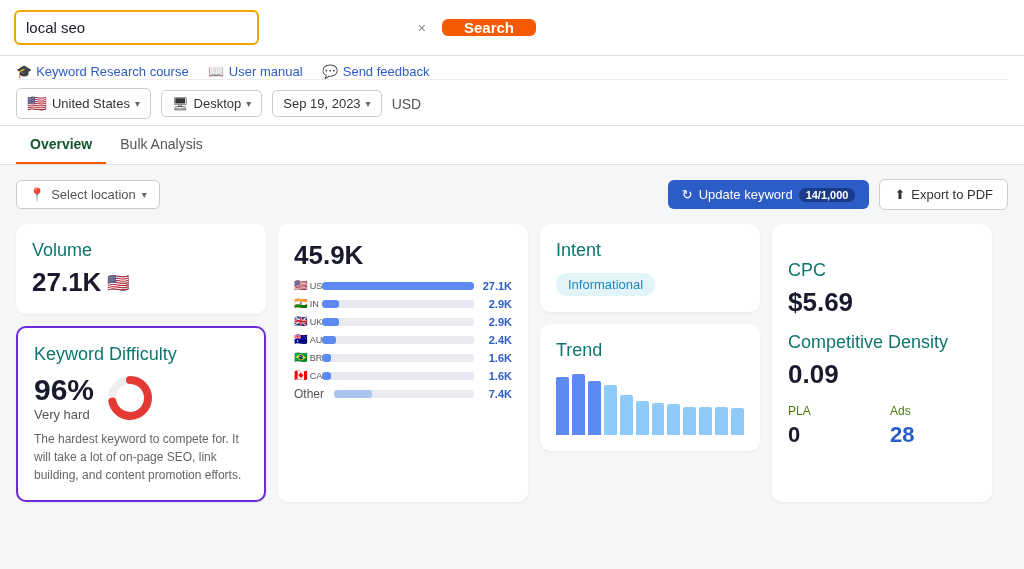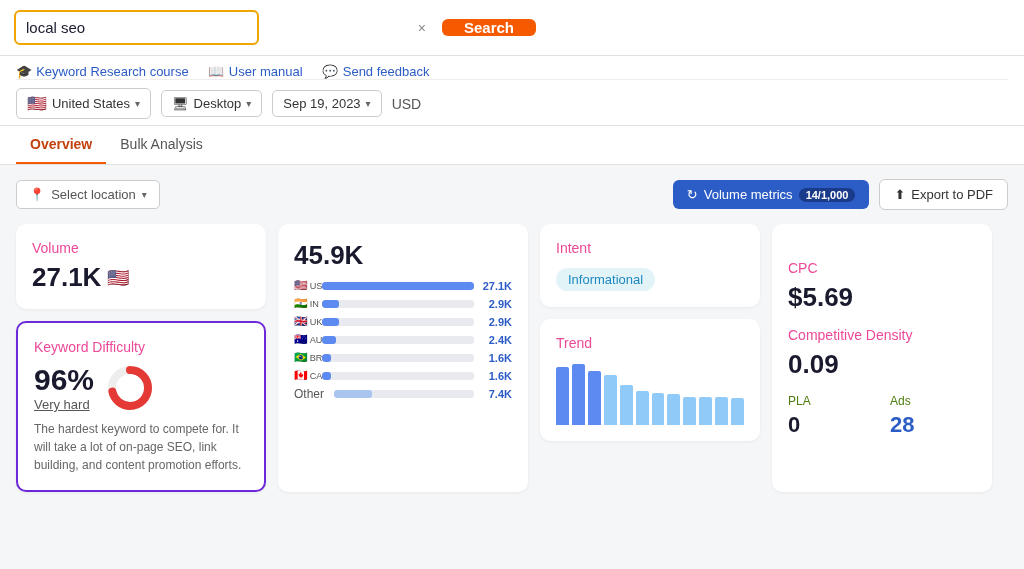--- a/index.html
+++ b/index.html
@@ -27,57 +27,57 @@
 
     
     .filters-row { display: flex; align-items: center; gap: 10px; padding: 8px 16px; background: #fff; }
     .filter-btn { display: flex; align-items: center; gap: 5px; border: 1px solid #ccc; border-radius: 5px; padding: 5px 10px; font-size: 13px; cursor: pointer; background: #fff; color: #333; }
     .filter-btn .flag { font-size: 16px; }
     .chevron { font-size: 10px; color: #666; }
 
     
     .tabs { display: flex; padding: 0 16px; background: #fff; border-bottom: 1px solid #e0e0e0; }
     .tab { padding: 10px 14px; font-size: 14px; font-weight: 500; color: #555; cursor: pointer; border-bottom: 2px solid transparent; }
-    .tab.active { color: #c2410c; border-bottom: 2px solid #f55a00; font-weight: 600; }
+    .tab.active { color: #14532d; border-bottom: 2px solid #f55a00; font-weight: 600; }
 
     
     .main { padding: 14px 16px; background: #f5f6f8; }
 
     
     .toolbar-row { display: flex; align-items: center; justify-content: space-between; margin-bottom: 14px; }
     .location-select { display: flex; align-items: center; gap: 6px; border: 1px solid #ccc; border-radius: 5px; padding: 6px 12px; font-size: 13px; background: #fff; cursor: pointer; color: #555; }
     .right-actions { display: flex; align-items: center; gap: 10px; }
     .update-btn { display: flex; align-items: center; gap: 6px; background: #2c5cc5; color: #fff; border: none; border-radius: 6px; padding: 7px 14px; font-size: 13px; cursor: pointer; font-weight: 500; }
     .update-badge { background: #1a3a8a; color: #fff; border-radius: 10px; padding: 1px 7px; font-size: 11px; font-weight: 600; }
     .export-btn { display: flex; align-items: center; gap: 6px; border: 1px solid #ccc; border-radius: 6px; padding: 7px 14px; font-size: 13px; cursor: pointer; background: #fff; color: #333; }
 
     
     .cards-grid { display: grid; grid-template-columns: 250px 250px 220px 220px; gap: 12px; }
 
     .card { background: #fff; border-radius: 10px; padding: 16px; box-shadow: 0 1px 3px rgba(0,0,0,0.06); }
     .card.highlighted { border: 2px solid #6d28d9; }
 
-    .card-label { font-size: 14px; color: #ec4899; margin-bottom: 6px; }
+    .card-label { font-size: 18px; color: #0f766e; margin-bottom: 6px; }
     .card-value { font-size: 26px; font-weight: 700; color: #1a1a2e; display: flex; align-items: center; gap: 6px; }
     .card-value .flag-small { font-size: 18px; }
 
     
     .bar-rows { margin-top: 8px; }
     .bar-row { display: flex; align-items: center; gap: 6px; margin-bottom: 5px; font-size: 12px; }
     .bar-country { width: 22px; color: #555; font-size: 11px; display: flex; align-items: center; gap: 2px; }
     .bar-track { flex: 1; background: #e8eaf0; border-radius: 3px; height: 8px; overflow: hidden; }
     .bar-fill { height: 100%; border-radius: 3px; background: #5c8af0; }
     .bar-val { width: 32px; text-align: right; color: #2c5cc5; font-size: 11px; font-weight: 600; }
     .bar-row-other .bar-fill { background: #90caf9; }
     .other-label { font-size: 12px; color: #555; }
 
     
     .kd-row { display: flex; align-items: center; gap: 12px; margin: 8px 0; }
     .kd-percent { font-size: 30px; font-weight: 700; color: #1a1a2e; }
-    .kd-sublabel { font-size: 13px; color: #555; text-decoration: underline; }
+    .kd-sublabel { font-size: 13px; color: #555; }
     .kd-desc { font-size: 12px; color: #666; line-height: 1.5; margin-top: 8px; }
 
     
     .donut { width: 48px; height: 48px; }
 
     
     .intent-badge { display: inline-block; background: #e3f4f9; color: #1e88c0; border-radius: 14px; padding: 4px 12px; font-size: 13px; font-weight: 500; margin-top: 6px; }
 
     
     .trend-bars { display: flex; align-items: flex-end; gap: 3px; height: 64px; margin-top: 10px; }
@@ -154,21 +154,21 @@
 
   <div class="toolbar-row">
     <button class="location-select">
       <span class="icon-location">📍</span>
       <span>Select location</span>
       <span class="chevron">▾</span>
     </button>
     <div class="right-actions">
       <button class="update-btn">
         <span class="icon-refresh">↻</span>
-        <span>Volume metrics</span>
+        <span>Update keyword</span>
         <span class="update-badge">14/1,000</span>
       </button>
       <button class="export-btn">
         <span>⬆</span>
         <span>Export to PDF</span>
       </button>
     </div>
   </div>
 
   <div class="cards-grid">

